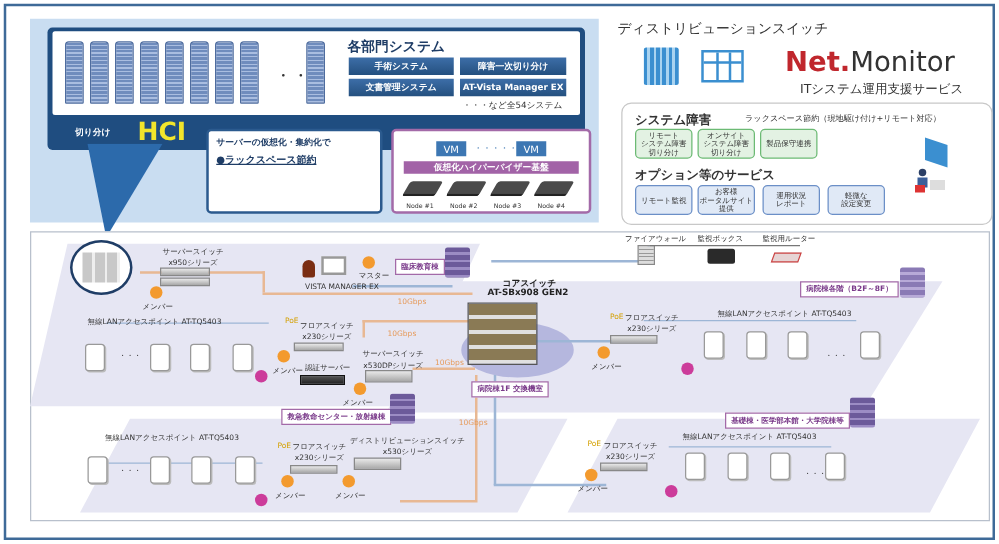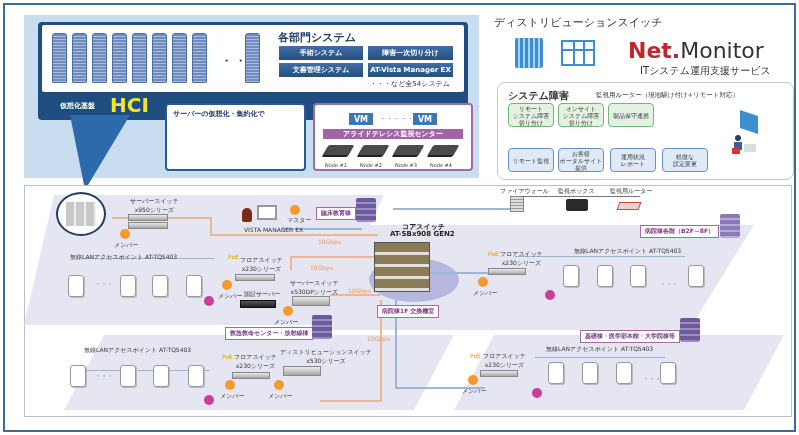--- a/index.html
+++ b/index.html
@@ -16,21 +16,21 @@
   .sys-title { left: 278px; top: 30px; font-size: 11px; font-weight: bold; color: #1f3d66; }
   .sys-box { height: 14px; background: linear-gradient(180deg,#3d6ea8,#24507f); color: #fff; font-size: 7px; font-weight: bold;
     display: flex; align-items: center; justify-content: center; }
   .sys-more { left: 370px; top: 79px; font-size: 7px; color: #333; }
   .hci-label-sm { left: 60px; top: 101px; font-size: 7px; color: #fff; font-weight: bold; }
   .hci-label { left: 110px; top: 93px; font-size: 20px; font-weight: bold; color: #f2e52b; }
   .callout-box { left: 165px; top: 103px; width: 141px; height: 68px; background: #fff; border: 2px solid #2b5a8e; border-radius: 4px; padding: 4px 6px; }
   .callout-box .h { font-size: 7px; color: #1f3d66; font-weight: bold; margin-bottom: 3px; }
   .callout-box .li { font-size: 8px; color: #1f3d66; font-weight: bold; text-decoration: underline; line-height: 12px; }
   .vm-box { left: 313px; top: 103px; width: 160px; height: 68px; background: #fff; border: 2px solid #a36aa8; border-radius: 4px; }
-  .vm { top: 8px; width: 24px; height: 12px; background: #3d77b3; color: #fff; font-size: 8px; font-weight: bold; display: flex; align-items: center; justify-content: center; }
+  .vm { top: 8px; width: 24px; height: 12px; background: #3d77b3; color: #fff; font-size: 8px; font-weight: normal; display: flex; align-items: center; justify-content: center; }
   .hyper { left: 8px; top: 24px; width: 140px; height: 10px; background: #a263a7; color: #fff; font-size: 7px; font-weight: bold; display: flex; align-items: center; justify-content: center; }
   .node { width: 26px; height: 12px; top: 40px; background: #4a4a4a; transform: skewX(-30deg); border-radius: 2px; border-bottom: 2px solid #222; }
   .node-lbl { top: 57px; font-size: 5px; color: #333; width: 30px; text-align: center; }
 
   .center-title { left: 494px; top: 15px; font-size: 11px; color: #333; }
   .bldg { left: 515px; top: 38px; width: 28px; height: 30px; background: repeating-linear-gradient(90deg,#3b8fd0 0 3px,#a9d3f0 3px 5px); border-radius: 2px; }
   .monitors { left: 561px; top: 40px; width: 34px; height: 26px; border: 2px solid #3b8fd0; }
   .net-brand { left: 628px; top: 38px; font-size: 22px; font-weight: bold; color: #c0272d; }
   .net-brand span { color: #333; font-weight: normal; }
   .net-sub { left: 640px; top: 64px; font-size: 10px; color: #333; }
@@ -78,36 +78,37 @@
   <div class="abs server" style="left:245px"></div>
 </div>
 
 <div class="abs sys-title">各部門システム</div>
 <div class="abs sys-box" style="left:279px; top:46px; width:84px">手術システム</div>
 <div class="abs sys-box" style="left:368px; top:46px; width:85px">障害一次切り分け</div>
 <div class="abs sys-box" style="left:279px; top:63px; width:84px">文書管理システム</div>
 <div class="abs sys-box" style="left:368px; top:63px; width:85px">AT-Vista Manager EX</div>
 <div class="abs sys-more">・・・など全54システム</div>
 
-<div class="abs hci-label-sm">仮想化基盤</div>
+<div class="abs hci-label-sm">切り分け</div>
 <div class="abs hci-label">HCI</div>
 
 <svg class="abs" style="left:60px; top:115px" width="80" height="80">
   <polygon points="10,0 70,0 25,75" fill="#2c6aab"></polygon>
 </svg>
 
 <div class="abs callout-box">
   <div class="h">サーバーの仮想化・集約化で</div>
+  <div class="li">●ラックスペース節約</div>
 </div>
 
 <div class="abs vm-box">
   <div class="abs vm" style="left:34px">VM</div>
   <div class="abs" style="left:64px; top:9px; font-size:7px; color:#3d77b3">・・・・・・</div>
   <div class="abs vm" style="left:98px">VM</div>
-  <div class="abs hyper">アライドテレシス監視センター</div>
+  <div class="abs hyper">仮想化ハイパーバイザー基盤</div>
   <div class="abs node" style="left:10px"></div>
   <div class="abs node" style="left:45px"></div>
   <div class="abs node" style="left:80px"></div>
   <div class="abs node" style="left:115px"></div>
   <div class="abs node-lbl" style="left:6px">Node #1</div>
   <div class="abs node-lbl" style="left:41px">Node #2</div>
   <div class="abs node-lbl" style="left:76px">Node #3</div>
   <div class="abs node-lbl" style="left:111px">Node #4</div>
 </div>
 
@@ -116,28 +117,29 @@
 <div class="abs monitors">
   <div style="position:absolute;left:0;right:0;top:7px;height:2px;background:#3b8fd0"></div>
   <div style="position:absolute;top:0;bottom:0;left:10px;width:2px;background:#3b8fd0"></div>
   <div style="position:absolute;top:0;bottom:0;left:20px;width:2px;background:#3b8fd0"></div>
 </div>
 <div class="abs net-brand"><span style="color:#c0272d;font-weight:bold">Net.</span><span>Monitor</span></div>
 <div class="abs net-sub">ITシステム運用支援サービス</div>
 
 <div class="abs svc-panel">
   <div class="abs svc-h" style="left:10px; top:6px">システム障害</div>
-  <div class="abs svc-note" style="left:98px; top:8px">監視用ルーター（現地駆け付け+リモート対応）</div>
+  <div class="abs svc-note" style="left:98px; top:8px">ラックスペース節約（現地駆け付け+リモート対応）</div>
   <div class="abs svc-green" style="left:10px; top:20px; width:46px; white-space:pre">リモート
 システム障害
 切り分け</div>
   <div class="abs svc-green" style="left:60px; top:20px; width:46px; white-space:pre">オンサイト
 システム障害
 切り分け</div>
   <div class="abs svc-green" style="left:110px; top:20px; width:46px">製品保守連携</div>
+  <div class="abs svc-h" style="left:10px; top:50px">オプション等のサービス</div>
   <div class="abs svc-blue" style="left:10px; top:65px; width:46px">リモート監視</div>
   <div class="abs svc-blue" style="left:60px; top:65px; width:46px; white-space:pre">お客様
 ポータルサイト
 提供</div>
   <div class="abs svc-blue" style="left:112px; top:65px; width:46px; white-space:pre">運用状況
 レポート</div>
   <div class="abs svc-blue" style="left:164px; top:65px; width:46px; white-space:pre">軽微な
 設定変更</div>
 </div>
 <svg class="abs operator" viewBox="0 0 30 50">

